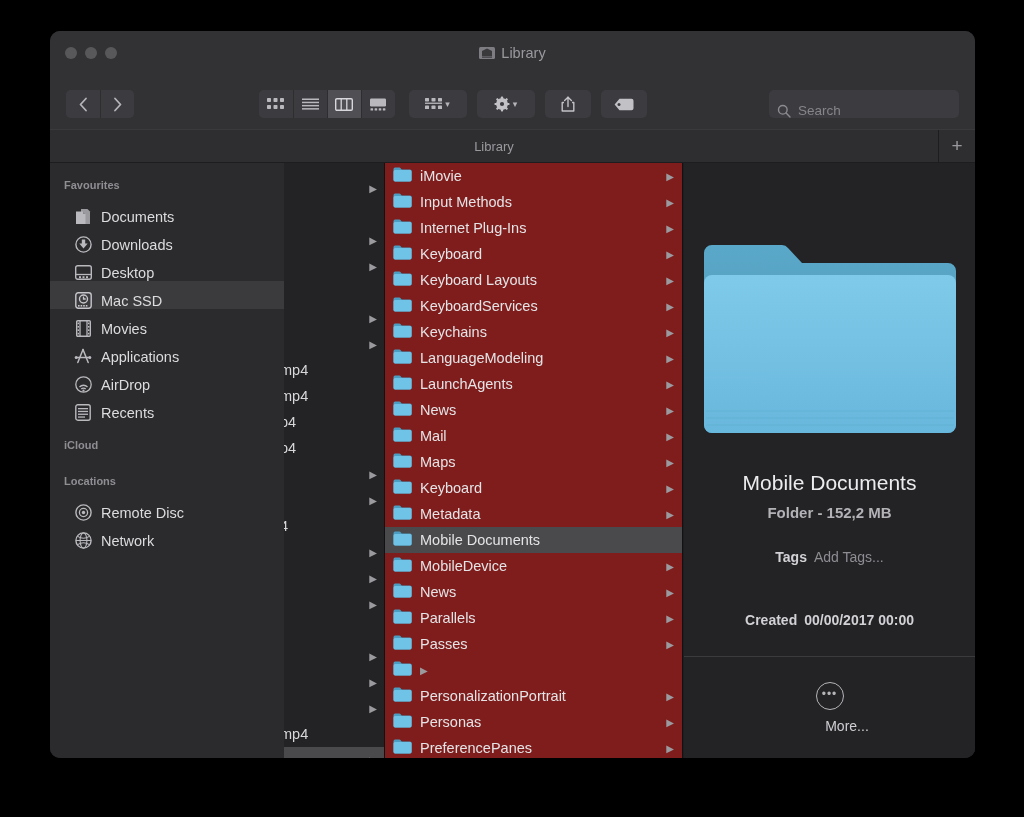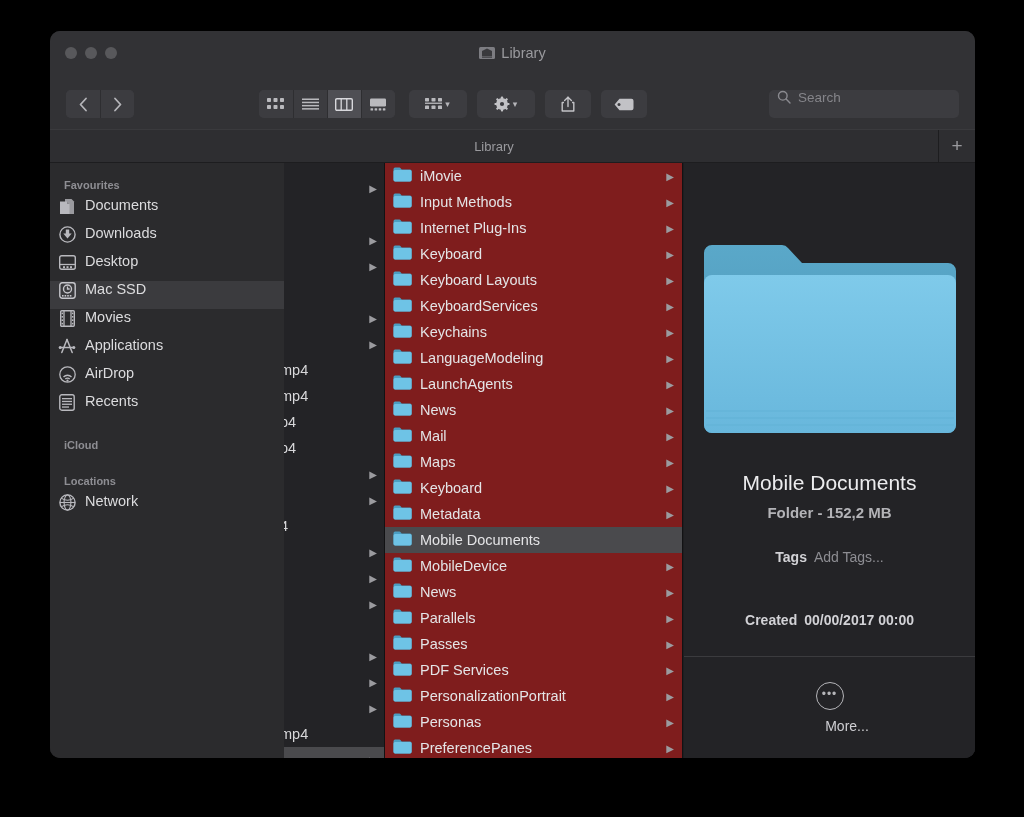--- a/index.html
+++ b/index.html
@@ -121,21 +121,21 @@
   .tool-btn.w-wide { width: 58px; }
   .tool-btn.w-narrow { width: 46px; }
 
   .chev-down { color: #b5b5b9; font-size: 9px; line-height: 1; }
 
   .search-field {
     width: 190px; height: 28px;
     background: #3c3c40;
     border-radius: 5px;
     display: flex;
-    align-items: flex-start;
+    align-items: flex-end;
     padding: 0 8px;
     gap: 7px;
   }
   .search-placeholder {
     font-size: 13.5px;
     color: #85858a;
   }
 
   
   .tabbar {
@@ -184,24 +184,24 @@
     overflow: hidden;
   }
   .sb-header {
     font-size: 11px;
     color: #8e8e93;
     font-weight: 600;
     padding: 8px 0 6px 14px;
   }
   .sb-item {
     display: flex;
-    align-items: flex-start;
+    align-items: flex-end;
     gap: 9px;
     height: 28px;
-    padding-left: 8px;
+    padding-left: 24px;
     color: #dcdcde;
     font-size: 14.5px;
   }
   .sb-item.selected { background: #3b3b3e; }
   .sb-icon {
     width: 18px; height: 18px;
     display: flex; align-items: center; justify-content: center;
     flex-shrink: 0;
   }
 
@@ -605,20 +605,30 @@
               </g>
           </svg>
         </span>
         <span>Recents</span>
       </div>
 
       <div class="sb-header" style="padding-top:18px">iCloud</div>
 
       <div class="sb-header" style="padding-top:18px">Locations</div>
 
+      <div class="sb-item">
+        <span class="sb-icon">
+          <svg width="17" height="17" viewBox="0 0 17 17">
+            <circle cx="8.5" cy="8.5" r="7.6" fill="none" stroke="#b9b9be" stroke-width="1.4"></circle>
+            <circle cx="8.5" cy="8.5" r="4.1" fill="none" stroke="#b9b9be" stroke-width="1.3"></circle>
+            <circle cx="8.5" cy="8.5" r="1.7" fill="#b9b9be"></circle>
+          </svg>
+        </span>
+        <span>Remote Disc</span>
+      </div>
 
       <div class="sb-item">
         <span class="sb-icon">
           <svg width="17" height="17" viewBox="0 0 17 17">
             <circle cx="8.5" cy="8.5" r="7.6" fill="none" stroke="#b9b9be" stroke-width="1.4"></circle>
             <ellipse cx="8.5" cy="8.5" rx="3.4" ry="7.6" fill="none" stroke="#b9b9be" stroke-width="1.1"></ellipse>
             <line x1="1" y1="8.5" x2="16" y2="8.5" stroke="#b9b9be" stroke-width="1.1"></line>
             <path d="M2.6 4.4 a11 11 0 0 0 11.8 0" fill="none" stroke="#b9b9be" stroke-width="1.1"></path>
             <path d="M2.6 12.6 a11 11 0 0 1 11.8 0" fill="none" stroke="#b9b9be" stroke-width="1.1"></path>
           </svg>
@@ -840,21 +850,20 @@
               <path d="M0.5 4.4 a1.5 1.5 0 0 1 1.5-1.5 H17 a1.6 1.6 0 0 1 1.6 1.6 V12.8 a1.6 1.6 0 0 1 -1.6 1.6 H2.1 A1.6 1.6 0 0 1 0.5 12.8 Z" fill="#6ec3e6"></path>
             </svg></span>
           <span class="file-name">Passes</span>
           <span class="file-chev">▶</span>
         </div>
         <div class="file-row">
           <span><svg class="folder-ico" width="19" height="15" viewBox="0 0 19 15">
               <path d="M0.5 2.2 a1.6 1.6 0 0 1 1.6-1.6 H6.4 a1.6 1.6 0 0 1 1.2 0.6 l1.1 1.2 H17 a1.6 1.6 0 0 1 1.6 1.6 V12.8 a1.6 1.6 0 0 1 -1.6 1.6 H2.1 A1.6 1.6 0 0 1 0.5 12.8 Z" fill="#4b9ec2"></path>
               <path d="M0.5 4.4 a1.5 1.5 0 0 1 1.5-1.5 H17 a1.6 1.6 0 0 1 1.6 1.6 V12.8 a1.6 1.6 0 0 1 -1.6 1.6 H2.1 A1.6 1.6 0 0 1 0.5 12.8 Z" fill="#6ec3e6"></path>
             </svg></span>
-          <span class="file-name">PDF Services</span>
           <span class="file-chev">▶</span>
         </div>
         <div class="file-row">
           <span><svg class="folder-ico" width="19" height="15" viewBox="0 0 19 15">
               <path d="M0.5 2.2 a1.6 1.6 0 0 1 1.6-1.6 H6.4 a1.6 1.6 0 0 1 1.2 0.6 l1.1 1.2 H17 a1.6 1.6 0 0 1 1.6 1.6 V12.8 a1.6 1.6 0 0 1 -1.6 1.6 H2.1 A1.6 1.6 0 0 1 0.5 12.8 Z" fill="#4b9ec2"></path>
               <path d="M0.5 4.4 a1.5 1.5 0 0 1 1.5-1.5 H17 a1.6 1.6 0 0 1 1.6 1.6 V12.8 a1.6 1.6 0 0 1 -1.6 1.6 H2.1 A1.6 1.6 0 0 1 0.5 12.8 Z" fill="#6ec3e6"></path>
             </svg></span>
           <span class="file-name">PersonalizationPortrait</span>
           <span class="file-chev">▶</span>
         </div>

